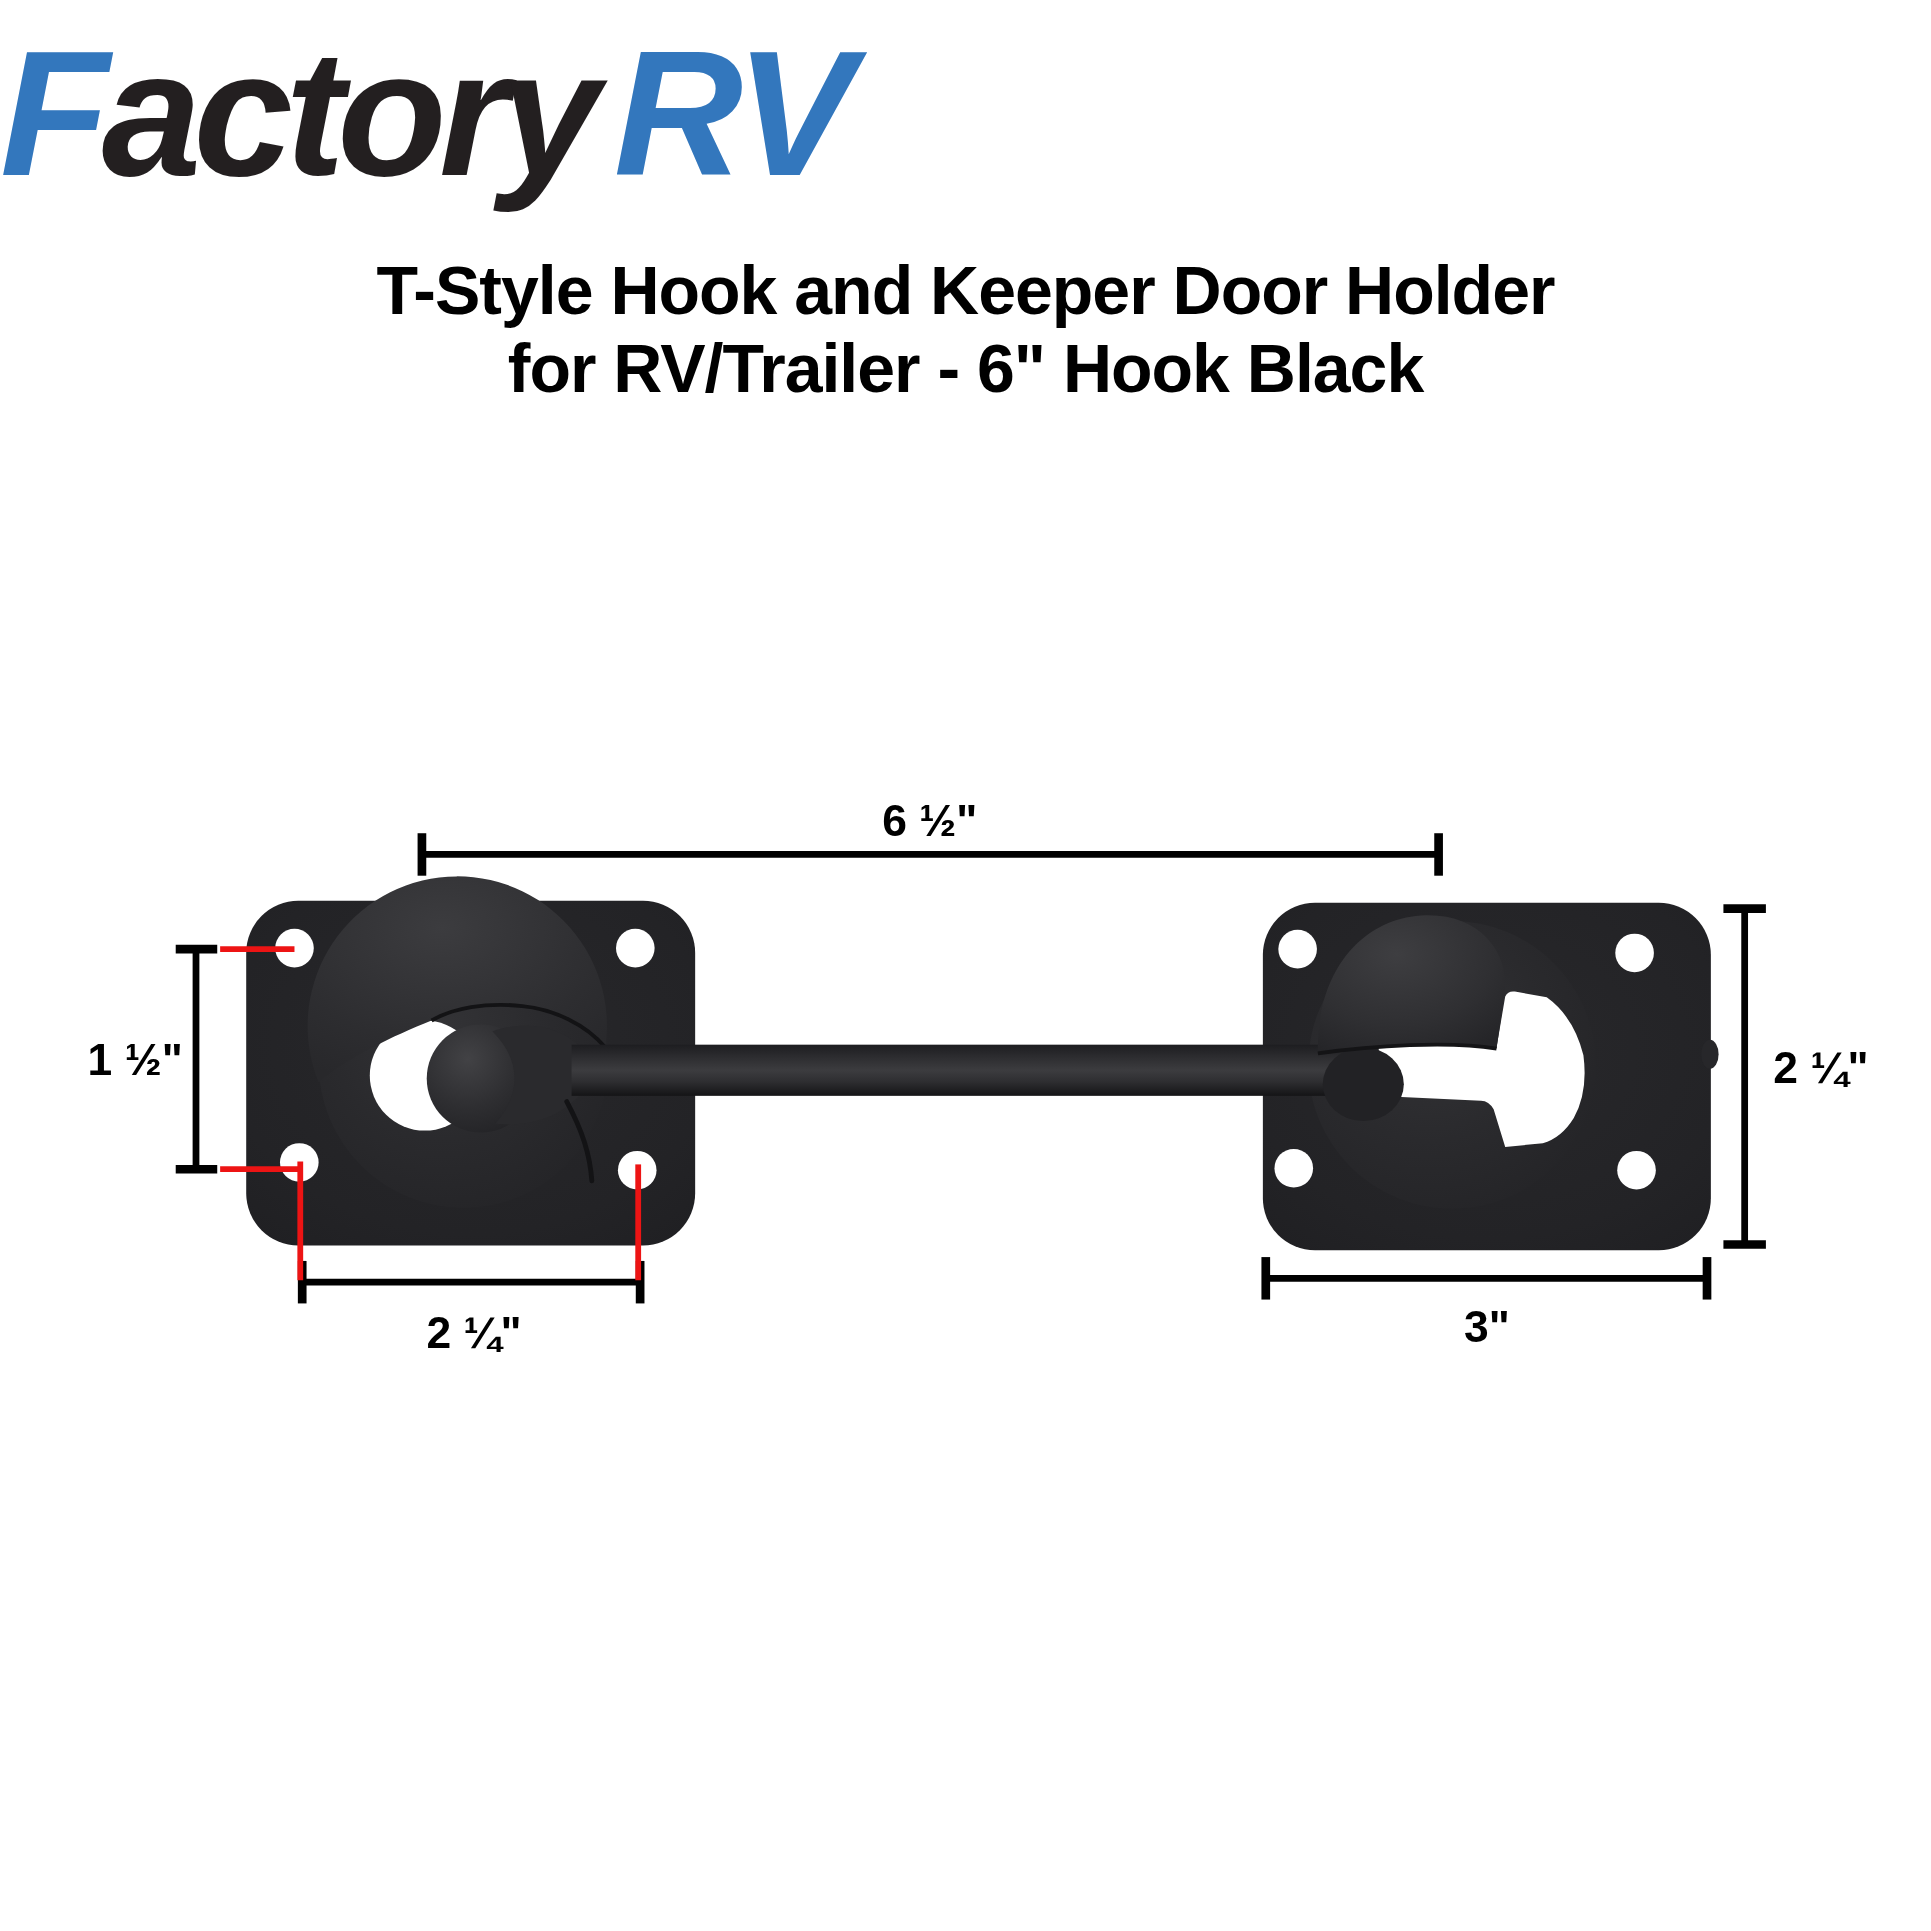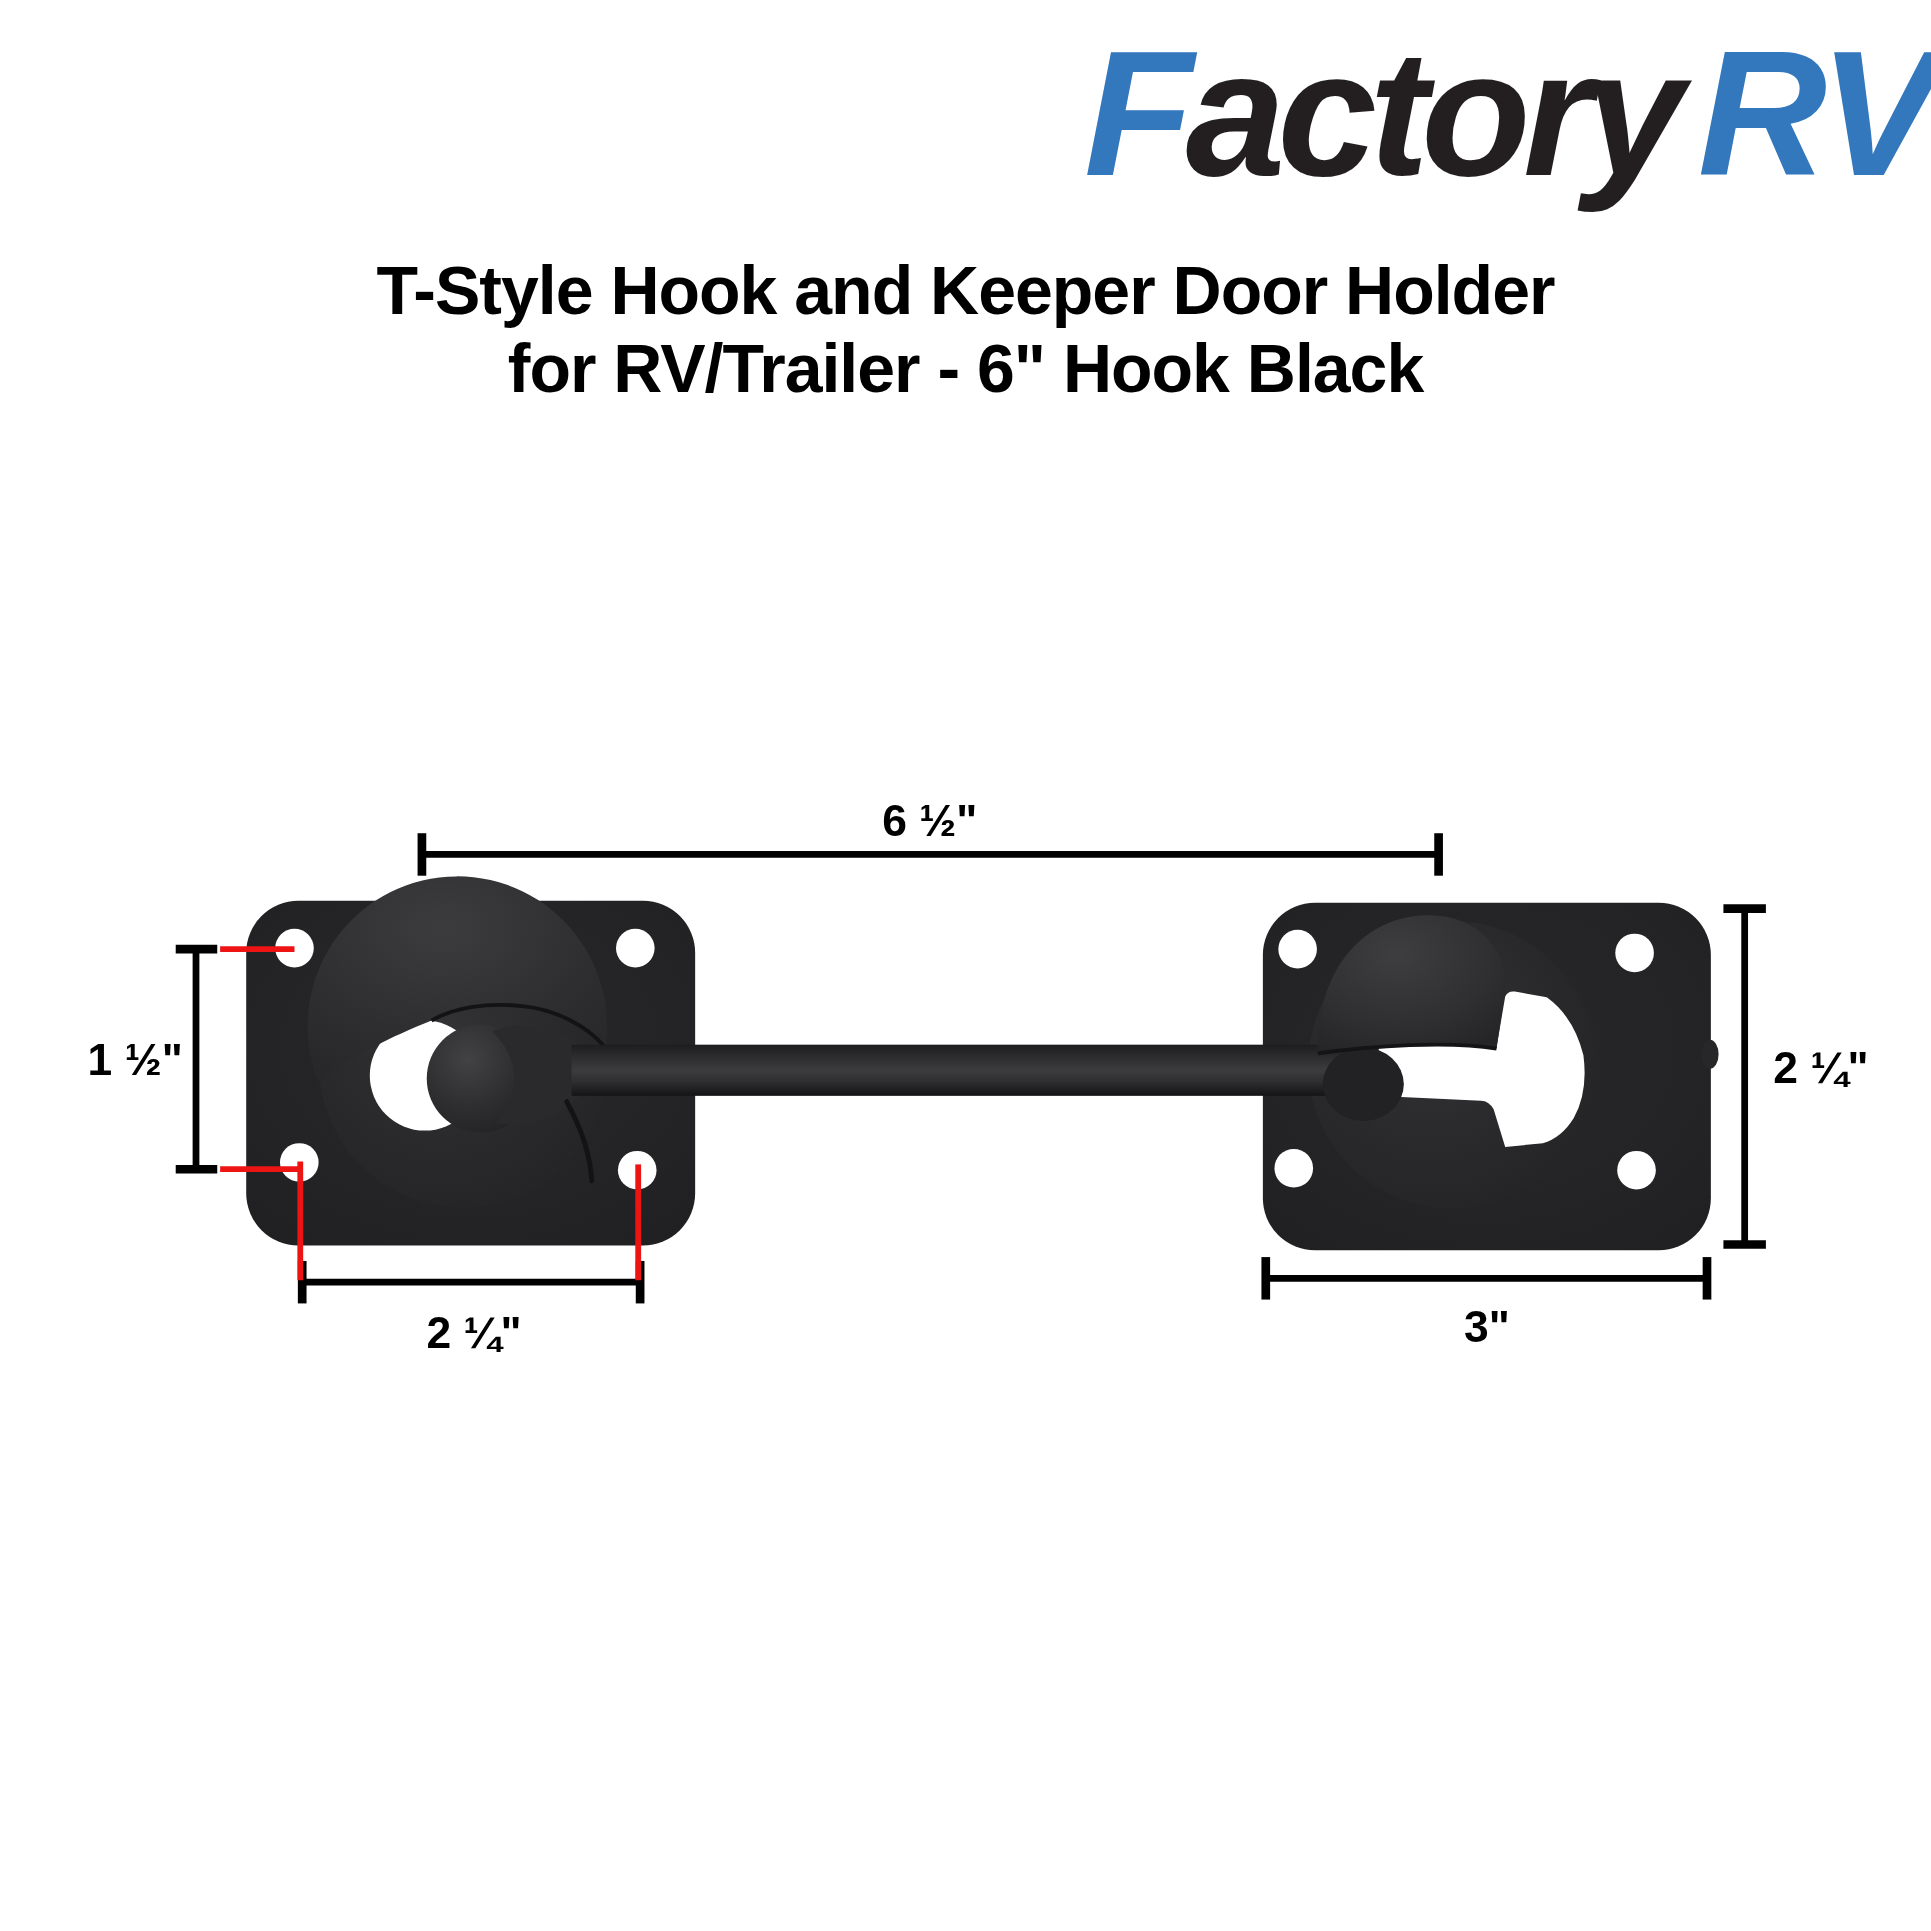--- a/index.html
+++ b/index.html
@@ -1,21 +1,21 @@
 <!DOCTYPE html>
 <html><head>
 <meta charset="utf-8">
 <style>
   html,body{margin:0;padding:0;background:#fff;}
   .canvas{
     position:relative;width:1931px;height:1931px;background:#ffffff;
     font-family:"Liberation Sans",sans-serif;overflow:hidden;
   }
   .logo{
-    position:absolute;top:24px;left:0;width:100%;text-align:right;
+    position:absolute;top:24px;left:0;width:100%;text-align:left;
     font-weight:bold;font-style:italic;font-size:179px;line-height:1;
     letter-spacing:-7.7px;color:#231f20;white-space:nowrap;
   }
   .logo .blue{color:#3377bd;}
   .logo .rv{color:#3377bd;margin-left:21px;}
   .title{
     position:absolute;top:205px;left:0;width:100%;text-align:center;
     font-weight:bold;font-size:68px;line-height:1.15;color:#000;
     letter-spacing:-1px;
     margin-top:46px;

